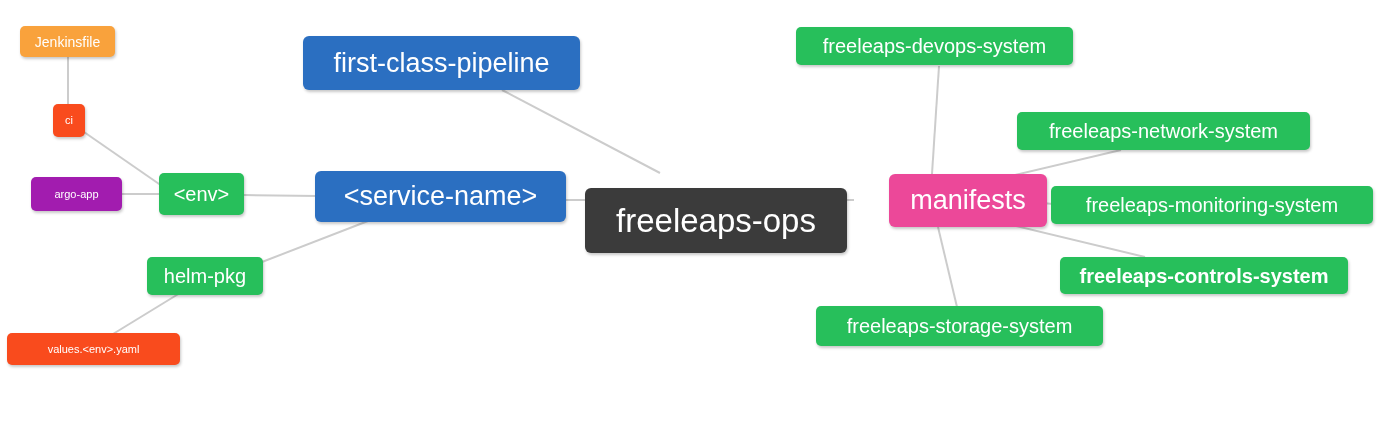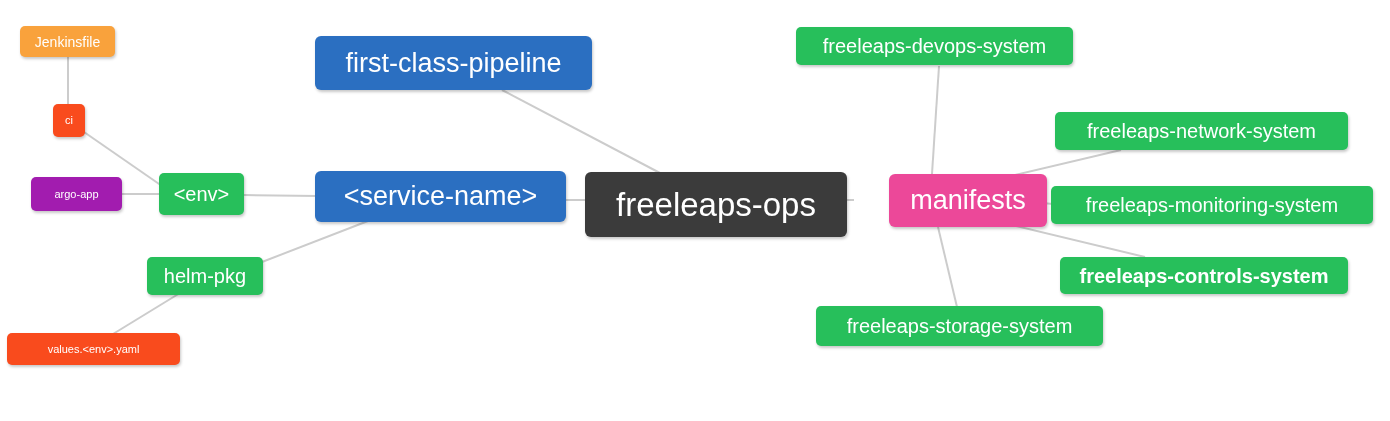--- a/index.html
+++ b/index.html
@@ -29,21 +29,21 @@
     justify-content: center;
     box-sizing: border-box;
     color: #ffffff;
     border-radius: 5px;
     white-space: nowrap;
     box-shadow: 1px 2px 3px rgba(0,0,0,0.22);
     cursor: pointer;
     user-select: none;
     line-height: 1;
   }
-  .node.lv-root    { font-size: 33px; border-radius: 6px; }
+  .node.lv-root    { font-size: 33px; border-radius: 6px; margin-top: 16px; }
   .node.lv-branch  { font-size: 27px; border-radius: 6px; }
   .node.lv-leaf    { font-size: 20px; }
   .node.lv-sub     { font-size: 11px; }
   .node.lv-subsub  { font-size: 14px; }
 </style>
 </head>
 <body>
 
 <div class="canvas" style="background: rgb(255, 255, 255);">
   <svg class="edge-layer" viewBox="0 0 1390 421" xmlns="http://www.w3.org/2000/svg">
@@ -62,22 +62,22 @@
       <line x1="1012" y1="225" x2="1145" y2="257" stroke="#CCCCCC" stroke-width="2"></line>
       <line x1="938" y1="227" x2="957" y2="307" stroke="#CCCCCC" stroke-width="2"></line>
     </svg>
 
 <div class="node lv-subsub" style="left: 20px; top: 26px; width: 95px; height: 31px; background: rgb(249, 162, 60); color: rgb(255, 255, 255);">Jenkinsfile</div>
     <div class="node lv-sub" style="left: 53px; top: 104px; width: 32px; height: 33px; background: rgb(249, 75, 29); color: rgb(255, 255, 255);">ci</div>
     <div class="node lv-sub" style="left: 31px; top: 177px; width: 91px; height: 34px; background: #a21caf; color: rgb(255, 255, 255);">argo-app</div>
     <div class="node lv-leaf" style="left: 159px; top: 173px; width: 85px; height: 42px; background: rgb(39, 191, 91); color: rgb(255, 255, 255);">&lt;env&gt;</div>
     <div class="node lv-leaf" style="left: 147px; top: 257px; width: 116px; height: 38px; background: rgb(39, 191, 91); color: rgb(255, 255, 255);">helm-pkg</div>
     <div class="node lv-sub" style="left: 7px; top: 333px; width: 173px; height: 32px; background: rgb(249, 75, 29); color: rgb(255, 255, 255);">values.&lt;env&gt;.yaml</div>
-    <div class="node lv-branch" style="left: 315px; top: 36px; width: 277px; height: 54px; background: rgb(43, 111, 193); color: rgb(255, 255, 255);">first-class-pipeline</div>
+    <div class="node lv-branch" style="left: 303px; top: 36px; width: 277px; height: 54px; background: rgb(43, 111, 193); color: rgb(255, 255, 255);">first-class-pipeline</div>
     <div class="node lv-branch" style="left: 315px; top: 171px; width: 251px; height: 51px; background: rgb(43, 111, 193); color: rgb(255, 255, 255);">&lt;service-name&gt;</div>
     <div class="node lv-root" style="left: 585px; top: 172px; width: 262px; height: 65px; background: rgb(59, 59, 59); color: rgb(255, 255, 255);">freeleaps-ops</div>
     <div class="node lv-branch" style="left: 853px; top: 174px; width: 158px; height: 53px; background: #ec4899; color: rgb(255, 255, 255); margin-left: 36px;">manifests</div>
     <div class="node lv-leaf" style="left: 796px; top: 27px; width: 277px; height: 38px; background: rgb(39, 191, 91); color: rgb(255, 255, 255);">freeleaps-devops-system</div>
-    <div class="node lv-leaf" style="left: 1055px; top: 112px; width: 293px; height: 38px; background: rgb(39, 191, 91); color: rgb(255, 255, 255);">freeleaps-network-system</div>
+    <div class="node lv-leaf" style="left: 1017px; top: 112px; width: 293px; height: 38px; background: rgb(39, 191, 91); color: rgb(255, 255, 255);">freeleaps-network-system</div>
     <div class="node lv-leaf" style="left: 1051px; top: 186px; width: 322px; height: 38px; background: rgb(39, 191, 91); color: rgb(255, 255, 255);">freeleaps-monitoring-system</div>
     <div class="node lv-leaf" style="left: 1060px; top: 257px; width: 288px; height: 37px; background: rgb(39, 191, 91); color: rgb(255, 255, 255); font-weight: bold;">freeleaps-controls-system</div>
     <div class="node lv-leaf" style="left: 816px; top: 306px; width: 287px; height: 40px; background: rgb(39, 191, 91); color: rgb(255, 255, 255);">freeleaps-storage-system</div>
   </div>
 
 </body></html>

